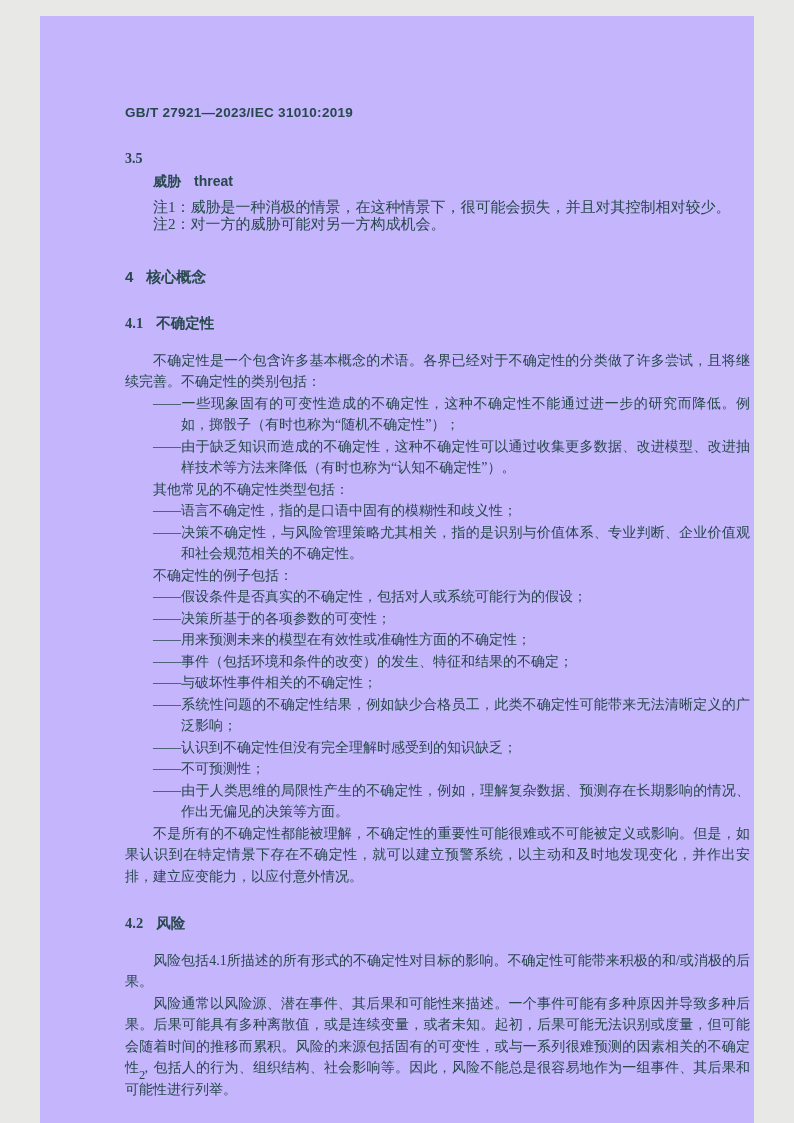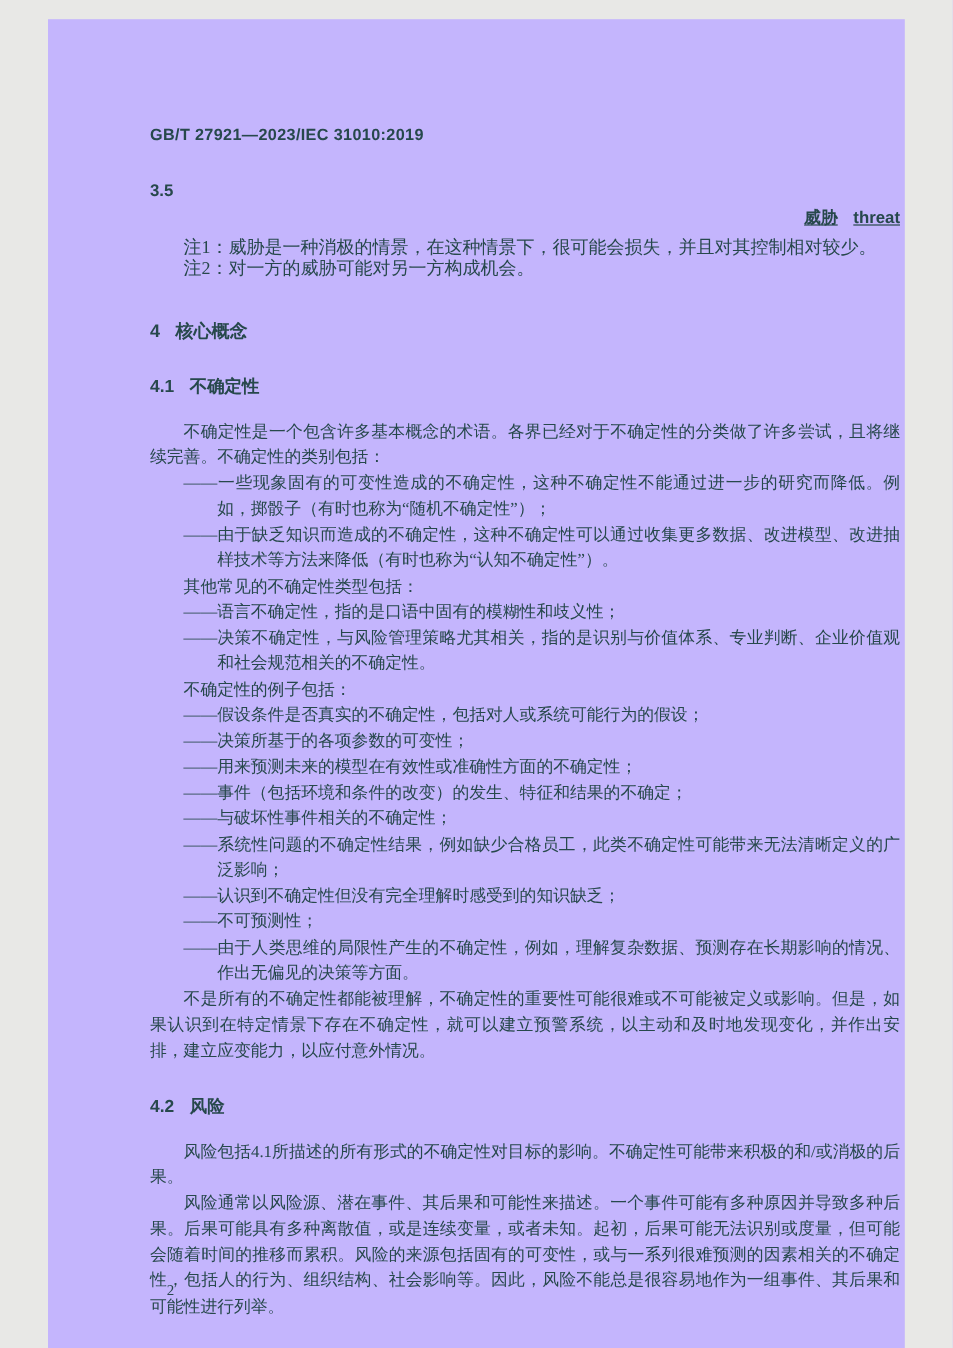--- a/index.html
+++ b/index.html
@@ -26,52 +26,51 @@
   }
   .doc-code {
     font-family: "Liberation Sans", "DejaVu Sans", sans-serif;
     font-weight: 600;
     font-size: 13.5px;
     letter-spacing: 0.3px;
     margin-bottom: 14px;
   }
   p { margin: 0; text-align: justify; }
   .clause-num {
-    font-family: Liberation Sans, sans-serif;
+    font-family: Liberation Serif, serif;
     font-weight: bold;
     margin-top: 24px;
     text-align: left;
   }
   .term-heading {
     font-family: "Liberation Sans", "DejaVu Sans", sans-serif;
     font-weight: bold;
     margin-left: 28px;
     margin-top: 2px;
-    text-align: right;
-    text-decoration: underline;
+    text-align: left;
   }
   .term-heading .term-en { margin-left: 13px; }
   .definition { text-indent: 2em; margin-top: 2px; }
   .note {
     font-size: 15px;
     line-height: 17.5px;
     margin-left: 28px;
     text-align: left;
   }
   .note-first { margin-top: 6px; }
   .h-main {
     font-family: "Liberation Sans", "DejaVu Sans", sans-serif;
     font-weight: bold;
     font-size: 15px;
     margin: 0;
     margin-top: 32px;
     text-align: left;
   }
   .h-sub {
-    font-family: Liberation Sans, sans-serif;
+    font-family: Liberation Serif, serif;
     font-weight: bold;
     font-size: 14.5px;
     margin: 0;
     margin-top: 26px;
     margin-bottom: 15px;
     text-align: left;
   }
   .h-num { margin-right: 13px; }
   .para { text-indent: 2em; }
   .dash {

